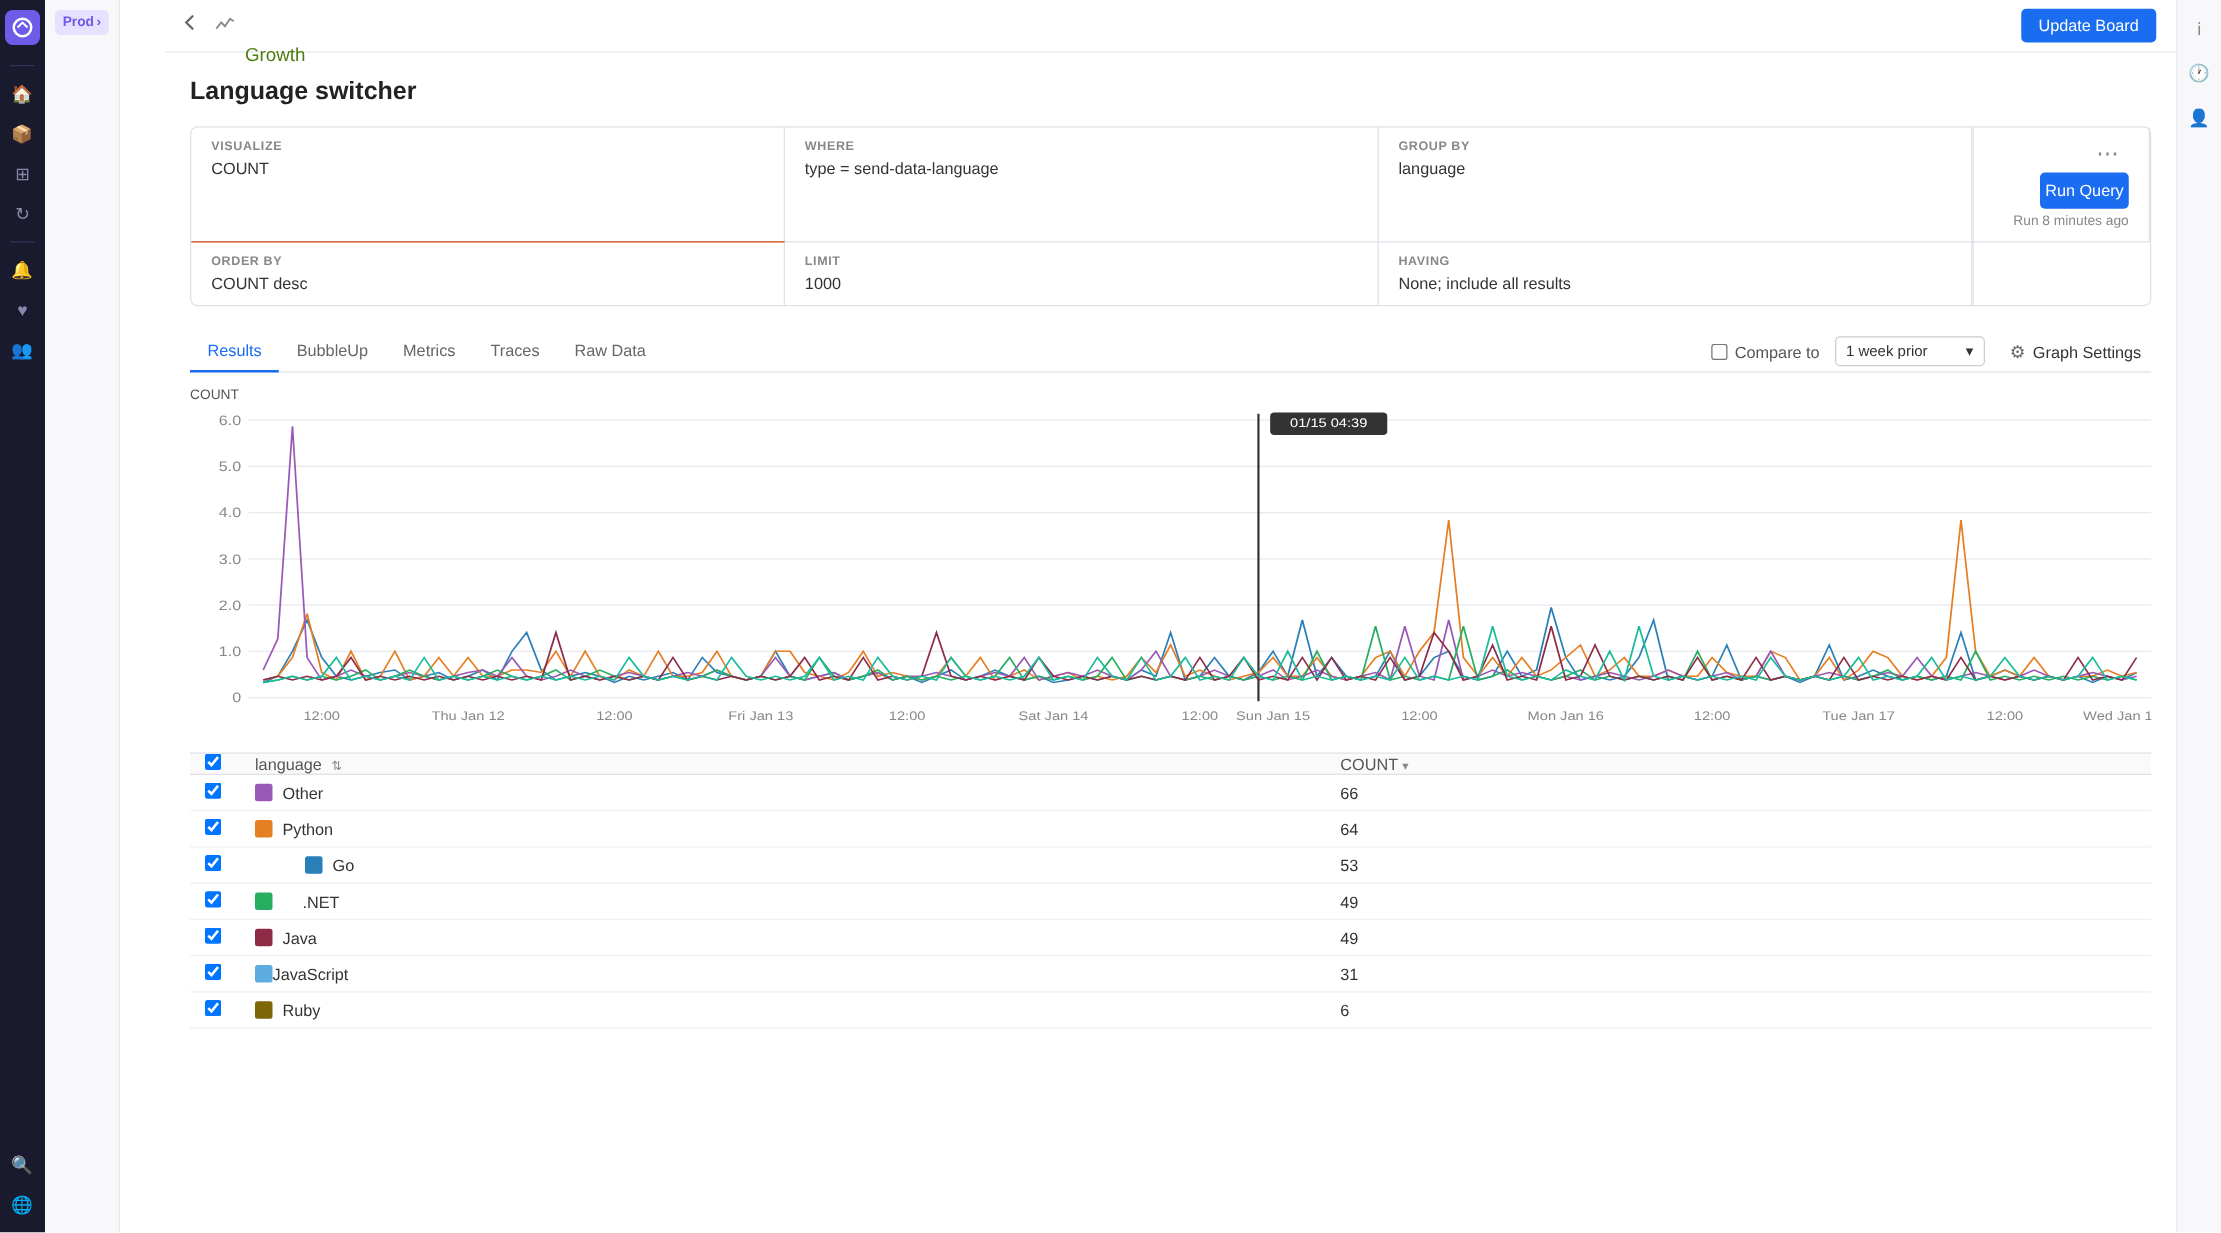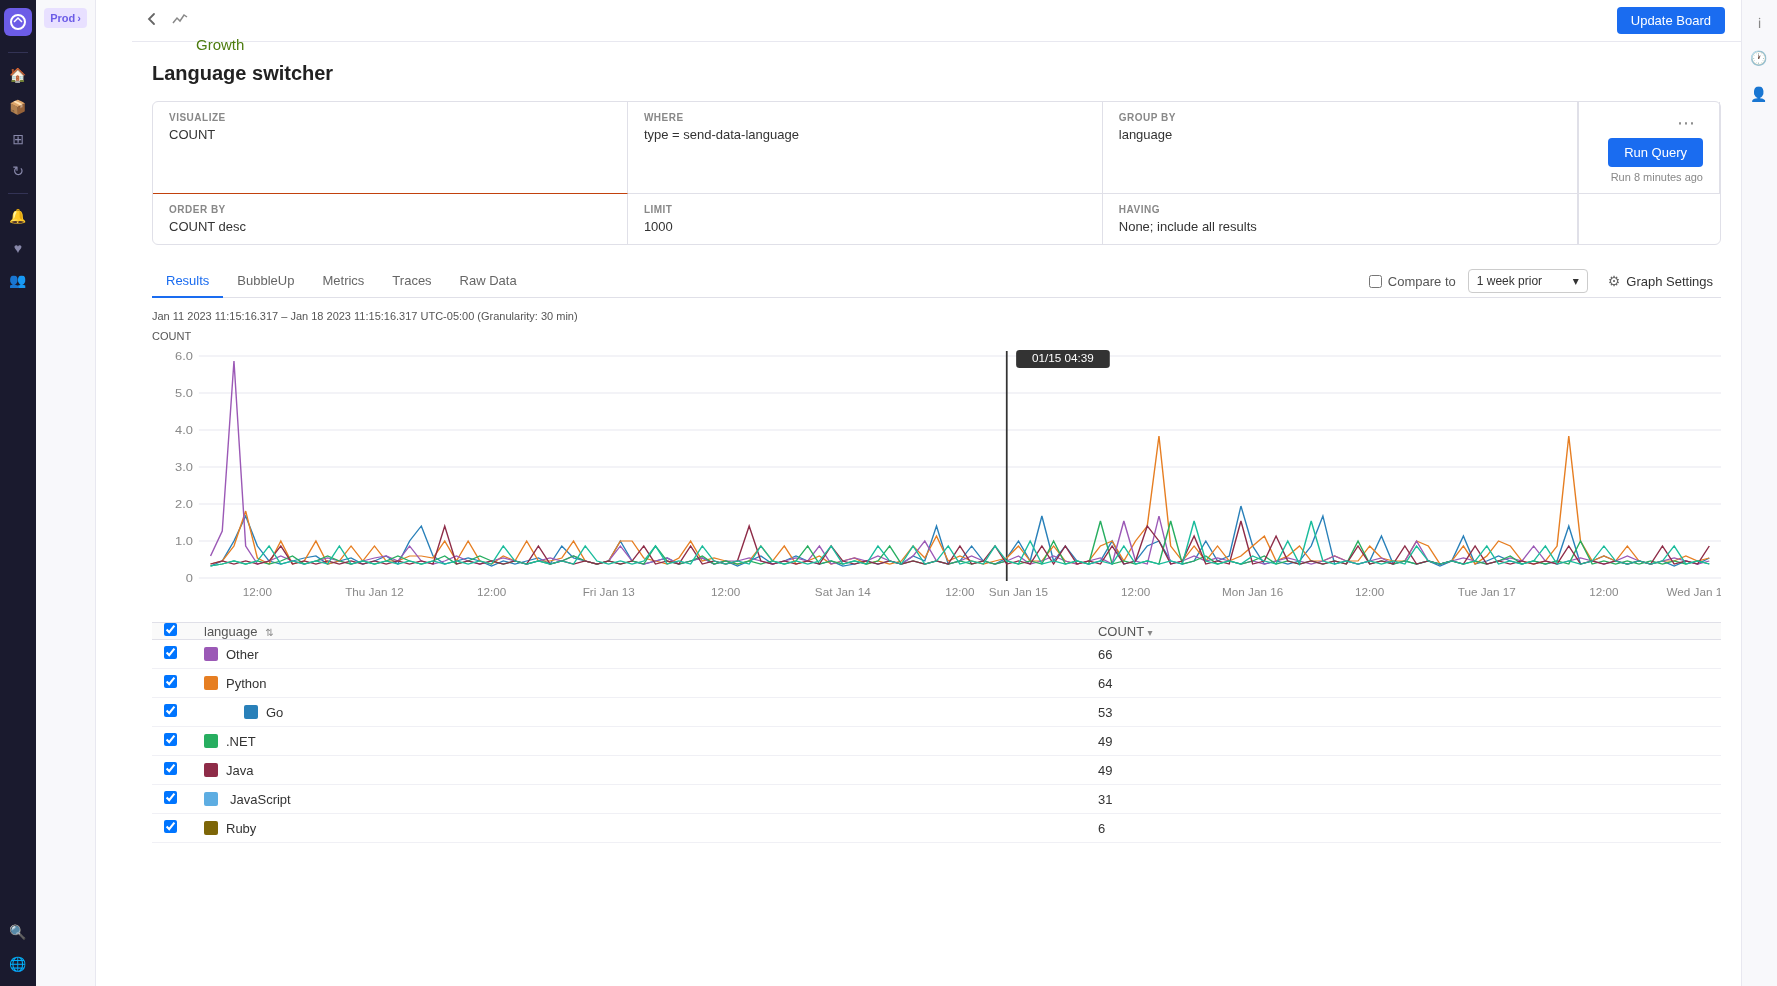--- a/index.html
+++ b/index.html
@@ -245,21 +245,21 @@
       color: #888;
       cursor: pointer;
       font-size: 14px;
       border-radius: 4px;
     }
     .run-query-btn {
       background: #1a6cf0;
       color: #fff;
       border: none;
       border-radius: 4px;
-      padding: 7px 16px;
+      padding: 7px 4px;
       font-size: 13px;
       font-weight: 500;
       cursor: pointer;
       white-space: nowrap;
     }
     .run-time { font-size: 11px; color: #888; text-align: right; padding-left: 16px; }
   </style>
 </head>
 <body>
 
@@ -366,21 +366,20 @@
           <span>1 week prior</span>
           <span>▾</span>
         </div>
         <div class="graph-settings-btn">
           <span class="gear-icon">⚙</span>
           <span>Graph Settings</span>
         </div>
       </div>
     </div>
 
-    <div class="time-range">Jan 11 2023 11:15:16.317 – Jan 18 2023 11:15:16.317 UTC-05:00 (Granularity: 30 min)</div>
     <div class="y-label">COUNT</div>
 
     <div class="chart-container">
       <svg class="chart-svg" viewBox="0 0 1340 260" preserveAspectRatio="none">
 
         <line x1="40" y1="10" x2="1340" y2="10" stroke="#e8e8f0" stroke-width="1"></line>
         <line x1="40" y1="47" x2="1340" y2="47" stroke="#e8e8f0" stroke-width="1"></line>
         <line x1="40" y1="84" x2="1340" y2="84" stroke="#e8e8f0" stroke-width="1"></line>
         <line x1="40" y1="121" x2="1340" y2="121" stroke="#e8e8f0" stroke-width="1"></line>
         <line x1="40" y1="158" x2="1340" y2="158" stroke="#e8e8f0" stroke-width="1"></line>
@@ -479,21 +478,21 @@
         <span>Go</span>
       </div>
     </td>
     <td class="count-col">53</td>
   </tr>
           <tr>
     <td>
       <input type="checkbox" checked="" class="row-checkbox" style="">
     </td>
     <td>
-      <div style="display:flex; align-items:center; gap:8px;">
+      <div style="display:flex; align-items:center; gap:24px;">
         <span class="color-swatch" style="background:#27ae60;"></span>
         <span>.NET</span>
       </div>
     </td>
     <td class="count-col">49</td>
   </tr>
           <tr>
     <td>
       <input type="checkbox" checked="" class="row-checkbox" style="">
     </td>
@@ -503,21 +502,21 @@
         <span>Java</span>
       </div>
     </td>
     <td class="count-col">49</td>
   </tr>
           <tr>
     <td>
       <input type="checkbox" checked="" class="row-checkbox" style="">
     </td>
     <td>
-      <div style="display:flex; align-items:center; gap:12px;">
+      <div style="display:flex; align-items:center; gap:0;">
         <span class="color-swatch" style="background:#5dade2;"></span>
         <span>JavaScript</span>
       </div>
     </td>
     <td class="count-col">31</td>
   </tr>
           <tr>
     <td>
       <input type="checkbox" checked="" class="row-checkbox" style="">
     </td>

